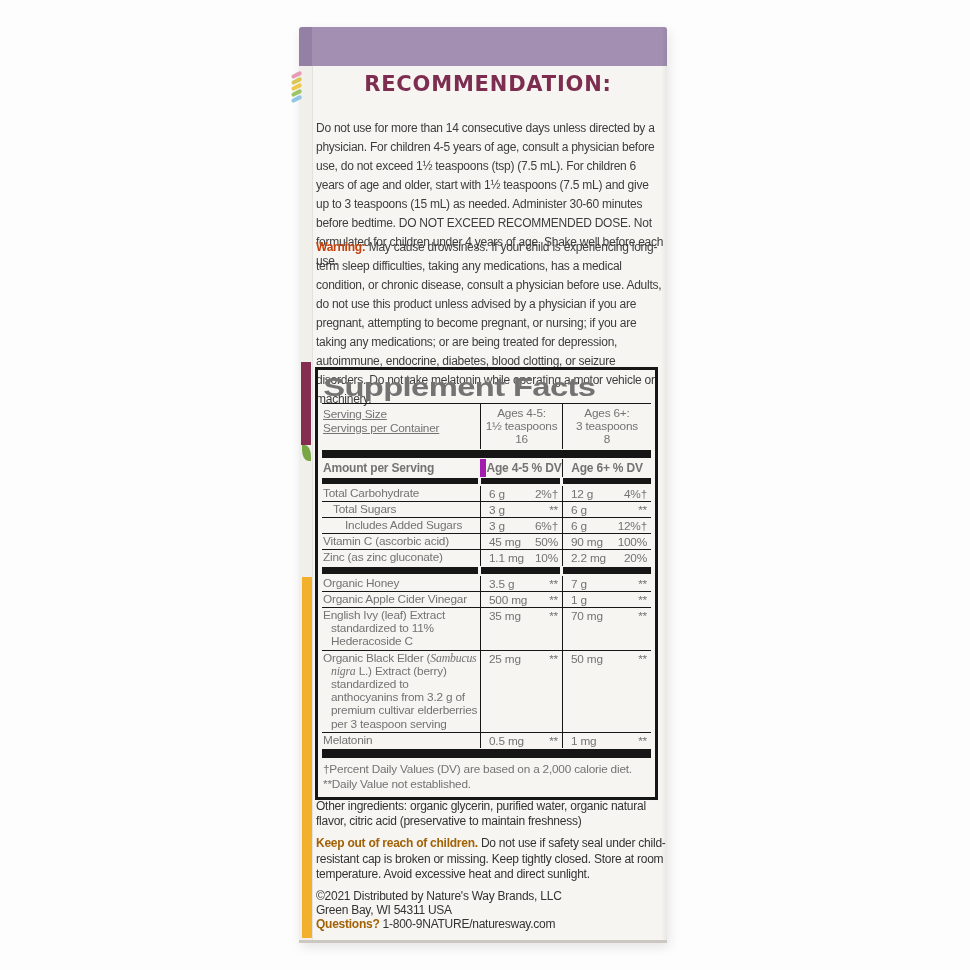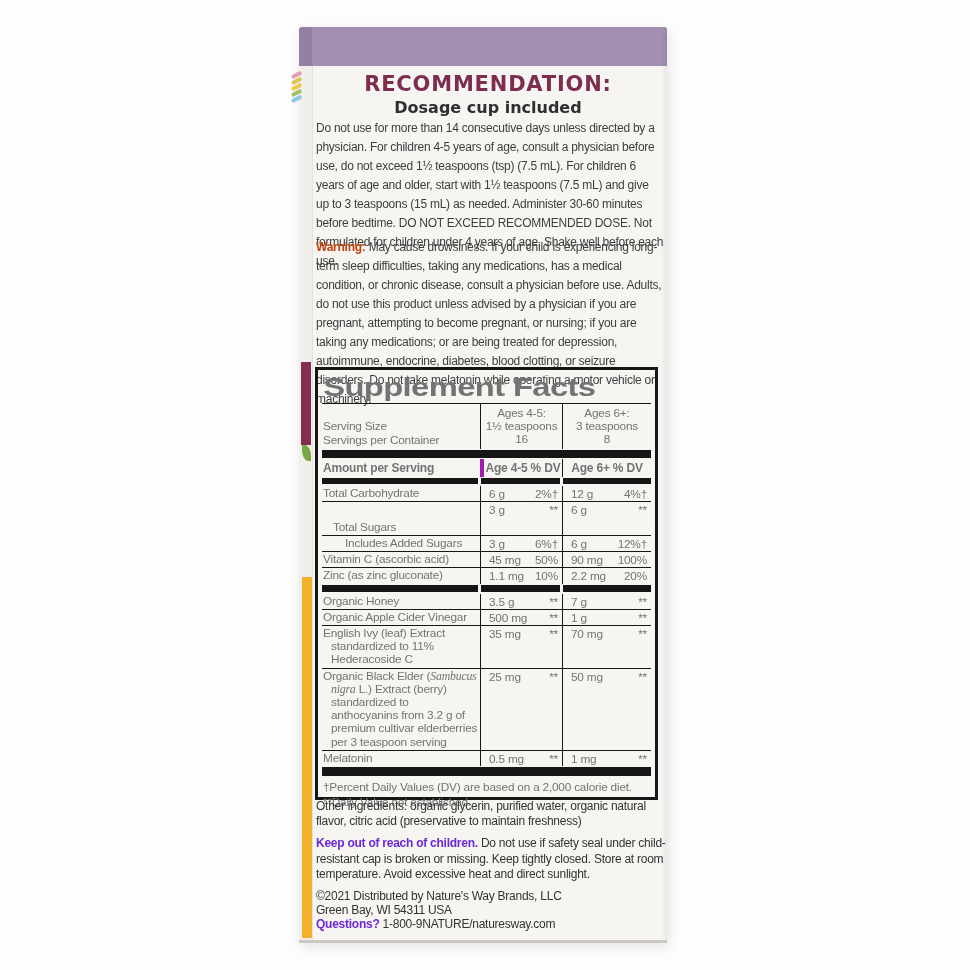--- a/index.html
+++ b/index.html
@@ -40,76 +40,75 @@
   .para b{color:#c2410c;}
   .p1{top:92px;}
   .p2{top:211px;}
 
   
   .sf{position:absolute;left:16px;top:340px;width:343px;height:433px;
     border:3px solid #161616;padding:2px 4px;box-sizing:border-box;color:#737373;}
   .sf-title{font-weight:bold;font-size:26px;line-height:1;letter-spacing:-.5px;
     transform:scaleX(1.26);transform-origin:left center;white-space:nowrap;padding:2px 0 3px 1px;}
   .sf-serving{display:flex;border-top:1px solid #161616;font-size:11.8px;letter-spacing:-.2px;}
-  .sv-label{width:158px;display:flex;flex-direction:column;justify-content:flex-end;
-    padding:3px 0 2px 1px;box-sizing:border-box;}
+  .sv-label{width:158px;display:flex;flex-direction:column;justify-content:flex-start;
+    padding:3px 0 2px 1px;box-sizing:border-box;text-decoration:underline;}
   .sv-col{text-align:center;line-height:13.2px;padding:3px 0 2px;box-sizing:border-box;}
   .sv-c1{width:82px;border-left:1px solid #161616;}
   .sv-c2{flex:1;border-left:1px solid #161616;}
   .bar-full{height:8px;background:#161616;margin:1px 0;}
   .bar-seg{display:flex;height:6px;margin:1px 0 2px;}
   .bar-seg .bs{background:#161616;height:100%;box-sizing:border-box;}
   .bs-l{width:156px;margin-right:3px;}
   .bs-1{width:79px;margin-right:3px;}
   .bs-2{flex:1;}
   .sf-hdr{display:flex;font-weight:bold;font-size:12px;letter-spacing:-.2px;}
   .h-label{width:158px;padding:2px 0 2px 1px;box-sizing:border-box;}
   .h-col{text-align:center;padding:2px 0;box-sizing:border-box;}
-  .h-c1{width:82px;border-left:4px solid #a21caf;}
+  .h-c1{width:82px;border-left:6px solid #a21caf;}
   .h-c2{flex:1;border-left:1px solid #161616;}
   .sf-row{display:flex;align-items:stretch;font-size:11.8px;letter-spacing:-.2px;}
   .sf-row .cl{width:158px;box-sizing:border-box;padding:1px 2px 1px 9px;text-indent:-8px;
     line-height:13.2px;border-bottom:1px solid #161616;}
   .sf-row .cc{box-sizing:border-box;border-left:1px solid #161616;border-bottom:1px solid #161616;
     display:flex;justify-content:space-between;align-items:flex-start;padding:1px 4px 0 8px;}
   .sf-row .c1{width:82px;}
   .sf-row .c2{flex:1;}
   .sf-rows .sf-row:last-child .cl,.sf-rows .sf-row:last-child .cc{border-bottom:none;}
-  .cl.ind1{padding-left:19px;margin-top:18px;}
+  .cl.ind1{padding-left:19px;}
   .cl.ind2{padding-left:31px;}
   .it{font-style:italic;font-family:Liberation Serif, serif;}
   .dv{text-align:right;}
   .sf-foot{font-size:11.8px;letter-spacing:-.2px;line-height:15px;padding:3px 0 1px 1px;}
 
   .pkg-footer{position:absolute;left:17px;top:772px;width:350px;font-size:12px;
     line-height:15.2px;letter-spacing:-.25px;color:#333;}
   .pkg-footer p{margin:0 0 7px;}
   .pkg-footer .copy{line-height:14.2px;margin:0;}
-  .pkg-footer b{color:#6d28d9;}
+  .pkg-footer b{color:#a16207;}
 </style>
 </head>
 <body>
 
 <div class="box">
 
   <div class="band"></div>
   <div class="sliver"></div>
   <div class="confetti" id="confetti">
       <div class="dash" style="background: rgb(231, 156, 182);"></div>
       <div class="dash" style="background: rgb(217, 198, 84);"></div>
       <div class="dash" style="background: rgb(238, 200, 77);"></div>
       <div class="dash" style="background: rgb(157, 196, 104);"></div>
       <div class="dash" style="background: rgb(143, 198, 230);"></div>
     </div>
   <div class="stripe-maroon"></div>
   <div class="stripe-leaf"></div>
   <div class="stripe-yellow"></div>
 
   <div class="rec">RECOMMENDATION:</div>
-  <div class="sub">Dosage cup included</div>
 
   <div class="para p1">Do not use for more than 14 consecutive days unless directed by a physician. For children 4-5 years of age, consult a physician before use, do not exceed 1½ teaspoons (tsp) (7.5 mL). For children 6 years of age and older, start with 1½ teaspoons (7.5 mL) and give up to 3 teaspoons (15 mL) as needed. Administer 30-60 minutes before bedtime. DO NOT EXCEED RECOMMENDED DOSE. Not formulated for children under 4 years of age. Shake well before each use.</div>
   <div class="para p2"><b>Warning:</b><span> May cause drowsiness. If your child is experiencing long-term sleep difficulties, taking any medications, has a medical condition, or chronic disease, consult a physician before use. Adults, do not use this product unless advised by a physician if you are pregnant, attempting to become pregnant, or nursing; if you are taking any medications; or are being treated for depression, autoimmune, endocrine, diabetes, blood clotting, or seizure disorders. Do not take melatonin while operating a motor vehicle or machinery.</span></div>
 
   <div class="sf">
     <div class="sf-title">Supplement Facts</div>
 
     <div class="sf-serving">
       <div class="sv-label">
         <span>Serving Size</span>

